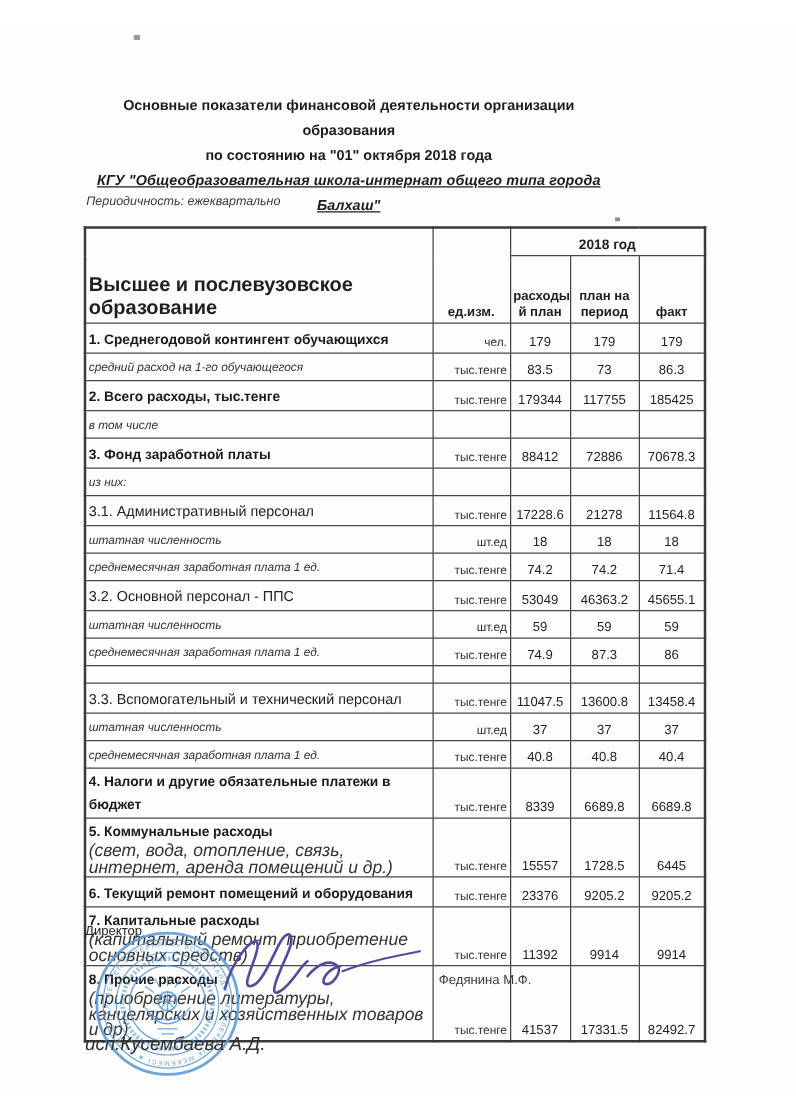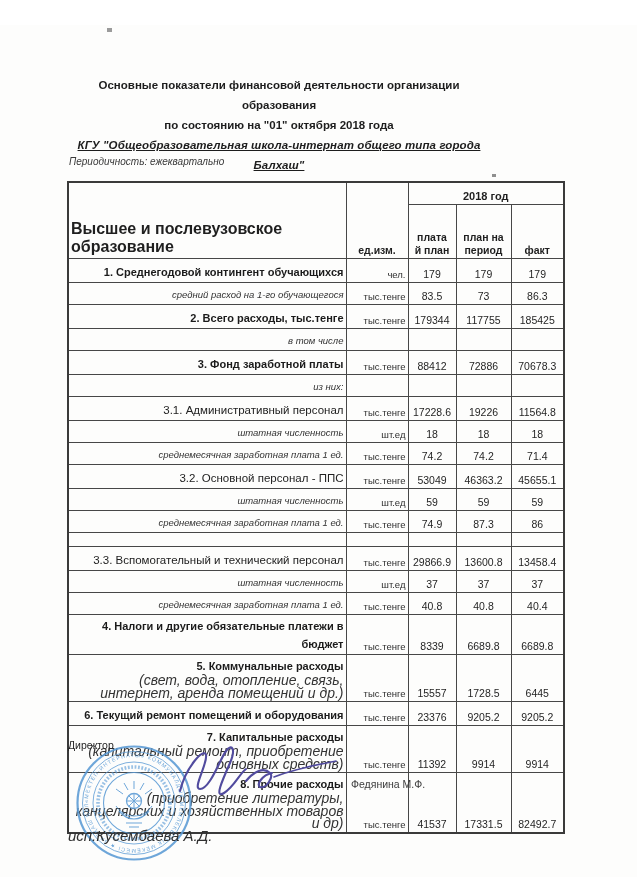--- a/index.html
+++ b/index.html
@@ -35,21 +35,21 @@
     padding:1px 2px 2px 2px;
     overflow:hidden;
   }
   thead th{font-weight:bold;font-size:10.5px;text-align:center;color:#1f1f1f;}
   th.h-year{height:18px;vertical-align:middle;font-size:11px;}
   thead tr.sub-hdr th{height:50px;}
   th.h-desc{text-align:left;font-size:16px;padding-left:3px;}
   th.h-annual{white-space:pre-line;line-height:12.5px;}
   th.h-period{line-height:12.5px;}
 
-  td.c-label{text-align:right;padding-left:3px;}
+  td.c-label{text-align:left;padding-left:3px;}
   td.c-unit{text-align:right;font-size:9.5px;color:#2e2e2e;}
   td.c-num{text-align:center;font-size:10.5px;color:#1f1f1f;}
 
   tr.r-bold .lbl{font-weight:bold;font-size:11px;line-height:13.5px;color:#1b1b1b;}
   tr.r-plain .lbl{font-weight:normal;font-size:11.5px;color:#222;}
   tr.r-italic .lbl{font-style:italic;font-size:9.5px;color:#333;}
   .sub{display:block;font-style:italic;font-weight:normal;font-size:14px;line-height:12.5px;color:#333;}
   tr.r-bold td{height:20px;}
   tr.r-plain td{height:20px;}
   tr.r-italic td{height:14px;}
@@ -87,21 +87,21 @@
         <col style="width:55px">
         <col style="width:53px">
     </colgroup>
     <thead>
       <tr>
         <th rowspan="2" class="h-desc">Высшее и послевузовское образование</th>
         <th rowspan="2" class="h-unit">ед.изм.</th>
         <th colspan="3" class="h-year">2018 год</th>
       </tr>
       <tr class="sub-hdr">
-        <th class="h-annual">плата
+        <th class="h-annual">расходы
 й план</th>
         <th class="h-period">план на период</th>
         <th class="h-fact">факт</th>
       </tr>
     </thead>
     <tbody>
         <tr class="r-bold">
       <td class="c-label"><span class="lbl">1. Среднегодовой контингент обучающихся</span></td>
       <td class="c-unit">чел.</td>
       <td class="c-num">179</td>
@@ -140,21 +140,21 @@
       <td class="c-label"><span class="lbl">из них:</span></td>
       <td class="c-unit"></td>
       <td class="c-num"></td>
       <td class="c-num"></td>
       <td class="c-num"></td>
     </tr>
         <tr class="r-plain">
       <td class="c-label"><span class="lbl">3.1. Административный персонал</span></td>
       <td class="c-unit">тыс.тенге</td>
       <td class="c-num">17228.6</td>
-      <td class="c-num">19226</td>
+      <td class="c-num">21278</td>
       <td class="c-num">11564.8</td>
     </tr>
         <tr class="r-italic">
       <td class="c-label"><span class="lbl">штатная численность</span></td>
       <td class="c-unit">шт.ед</td>
       <td class="c-num">18</td>
       <td class="c-num">18</td>
       <td class="c-num">18</td>
     </tr>
         <tr class="r-italic">
@@ -188,21 +188,21 @@
         <tr class="r-spacer">
       <td class="c-label"><span class="lbl"></span></td>
       <td class="c-unit"></td>
       <td class="c-num"></td>
       <td class="c-num"></td>
       <td class="c-num"></td>
     </tr>
         <tr class="r-plain">
       <td class="c-label"><span class="lbl">3.3. Вспомогательный и технический персонал</span></td>
       <td class="c-unit">тыс.тенге</td>
-      <td class="c-num">29866.9</td>
+      <td class="c-num">11047.5</td>
       <td class="c-num">13600.8</td>
       <td class="c-num">13458.4</td>
     </tr>
         <tr class="r-italic">
       <td class="c-label"><span class="lbl">штатная численность</span></td>
       <td class="c-unit">шт.ед</td>
       <td class="c-num">37</td>
       <td class="c-num">37</td>
       <td class="c-num">37</td>
     </tr>

